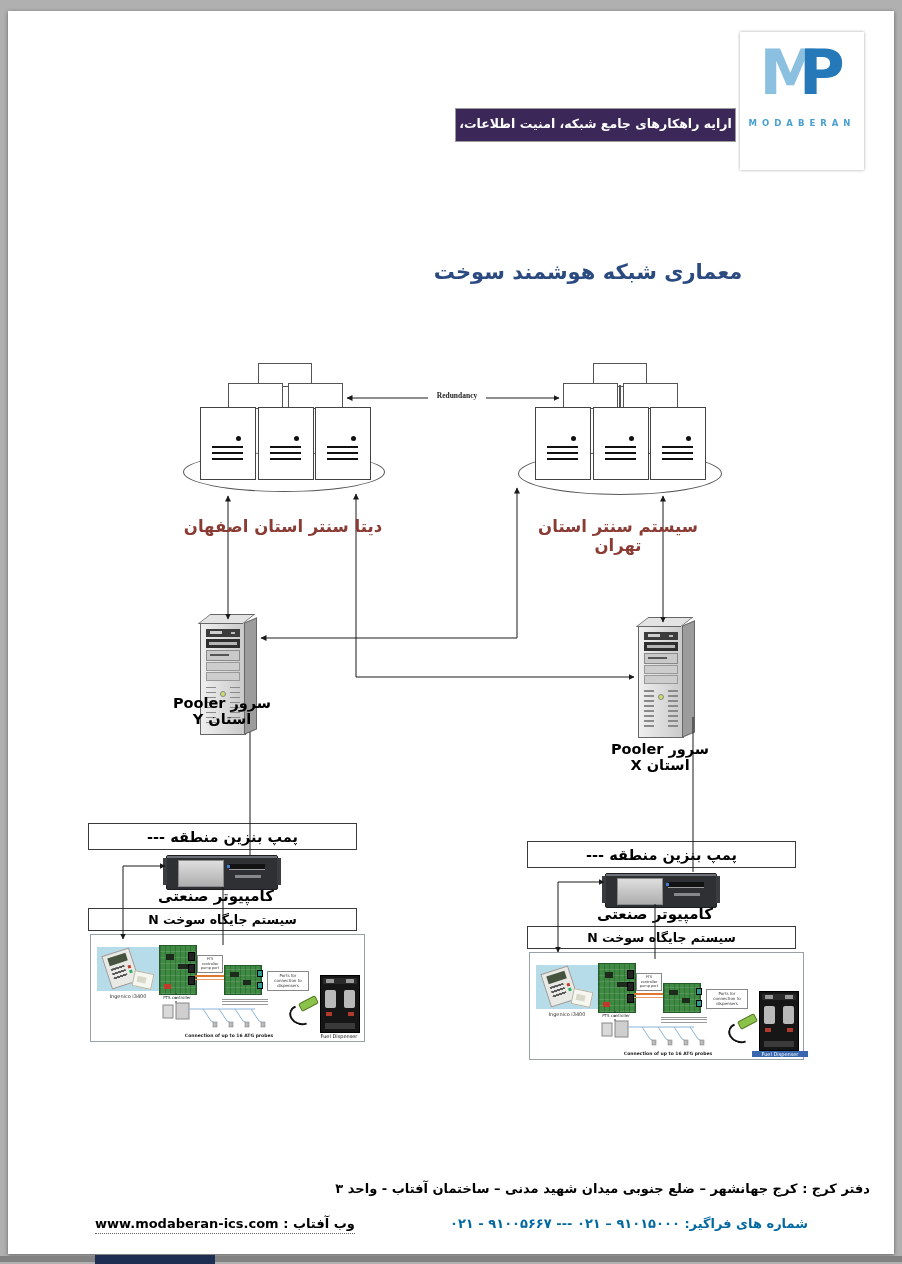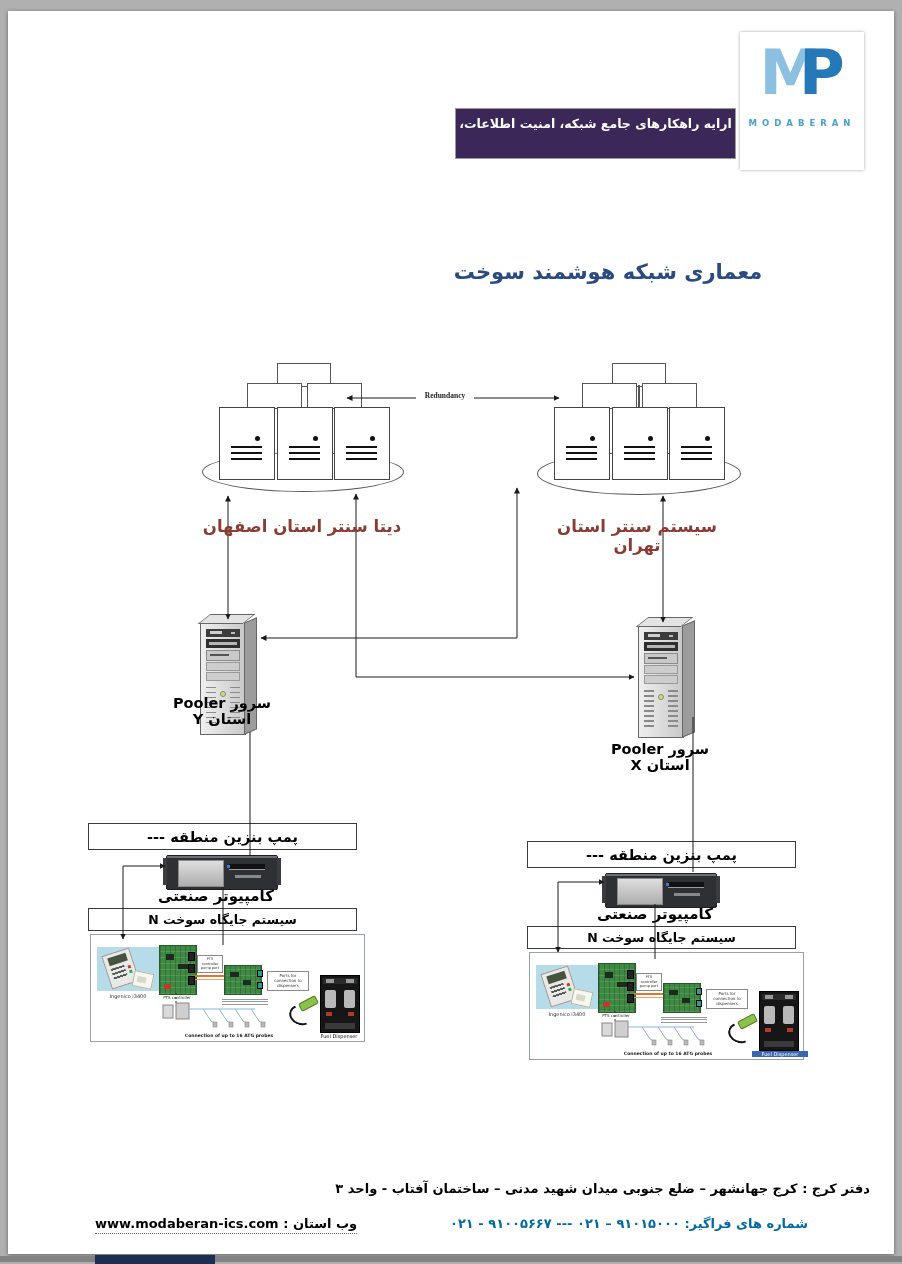--- a/index.html
+++ b/index.html
@@ -18,37 +18,37 @@
     background:linear-gradient(180deg,#ffffff 12%,#d8d8d8 40%,#8f8f8f 55%,#f0f0f0 92%);
     -webkit-background-clip:text;background-clip:text;color:transparent;
     text-shadow:0 0 1px rgba(0,0,0,.0);}
   .logoBox{position:absolute;left:732px;top:21px;width:124px;height:138px;background:#fff;
     box-shadow:0 0 3px rgba(0,0,0,.35);text-align:center;}
   .mono{display:flex;justify-content:center;align-items:flex-start;margin-top:10px;height:74px;
     font-weight:800;font-size:62px;line-height:1;}
   .mono .m{color:#8cc0e0;}
   .mono .p{color:#2679b8;margin-left:-22px;}
   .wordmark{margin-top:2px;font-size:8.5px;font-weight:bold;letter-spacing:5px;color:#49a0d0;}
-  .tagline{position:absolute;left:447px;top:97px;width:281px;height:51px;background:#3b2858;
+  .tagline{position:absolute;left:447px;top:97px;width:281px;height:34px;background:#3b2858;
     border:1px solid #9a9a9a;color:#fff;font-size:12.5px;font-weight:bold;line-height:1.6;
     text-align:center;padding-top:5px;box-sizing:border-box;}
   
-  .title{position:absolute;left:380px;top:249px;width:440px;text-align:center;
+  .title{position:absolute;left:360px;top:249px;width:440px;text-align:center;
     color:#2a4a80;font-size:21px;font-weight:bold;}
   
-  .cl{position:absolute;margin-left:19px;}
+  .cl{position:absolute;}
   .cl .bk{position:absolute;background:#fff;border:1.2px solid #555;z-index:2;}
   .cl .conn{position:absolute;width:1.5px;background:#555;z-index:2;}
   .srv{position:absolute;width:54px;height:71px;background:#fff;border:1.4px solid #444;z-index:3;}
   .srv .dot{position:absolute;left:64%;top:40%;width:5px;height:5px;background:#111;border-radius:50%;}
   .srv .bars{position:absolute;left:20%;top:54%;width:58%;height:17px;
     background:repeating-linear-gradient(180deg,#111 0 2.5px,transparent 2.5px 6px);}
   .ell{position:absolute;border:1px solid #555;border-radius:50%;z-index:1;}
   .dcLabel{position:absolute;text-align:center;color:#8a3b33;font-weight:bold;font-size:16.5px;z-index:5;}
-  .redun{position:absolute;left:408px;top:380px;width:58px;text-align:center;background:#fff;
+  .redun{position:absolute;left:420px;top:380px;width:58px;text-align:center;background:#fff;
     font-family:"Liberation Serif",serif;font-size:7.5px;font-weight:bold;color:#222;z-index:6;}
   
   .tower{position:absolute;width:44px;height:111px;background:linear-gradient(90deg,#efefef,#c9c9c9);
     border:1px solid #666;z-index:3;}
   .tower .side{position:absolute;right:-12px;top:-3px;width:11px;height:110px;background:#9c9c9c;
     border:1px solid #666;transform:skewY(-22deg);}
   .tower .top{position:absolute;left:3px;top:-9px;width:43px;height:8px;background:#e3e3e3;
     border:1px solid #666;transform:skewX(-52deg);}
   .tower .b1{position:absolute;left:5px;top:6px;right:5px;height:8px;background:#3c3c3c;}
   .tower .b1 i{position:absolute;left:4px;top:2px;width:12px;height:3px;background:#cfcfcf;}
@@ -438,19 +438,19 @@
       <line x1="215" y1="876" x2="215" y2="934"></line>
       <line x1="550" y1="871" x2="596" y2="871" marker-end="url(#ah)"></line>
       <line x1="550" y1="871" x2="550" y2="941" marker-end="url(#ah)"></line>
       <line x1="647" y1="893" x2="647" y2="948"></line>
     </g>
   </svg>
 
   <div class="addr" dir="rtl" style="top:1170px;">دفتر کرج : کرج جهانشهر – ضلع جنوبی میدان شهید مدنی – ساختمان آفتاب -  واحد ۳</div>
   <div class="phones" dir="rtl" style="top:1205px;">شماره های فراگیر: ۹۱۰۱۵۰۰۰ – ۰۲۱  ---  ۹۱۰۰۵۶۶۷ - ۰۲۱</div>
   <div class="web" dir="rtl" style="top:1205px;">
-    <span>وب استان :</span>
+    <span>وب آفتاب :</span>
     <span dir="ltr">www.modaberan-ics.com</span>
   </div>
 </div>
 
 <div class="botStrip"></div>
 <div class="navyChip"></div>
 
 </body></html>

